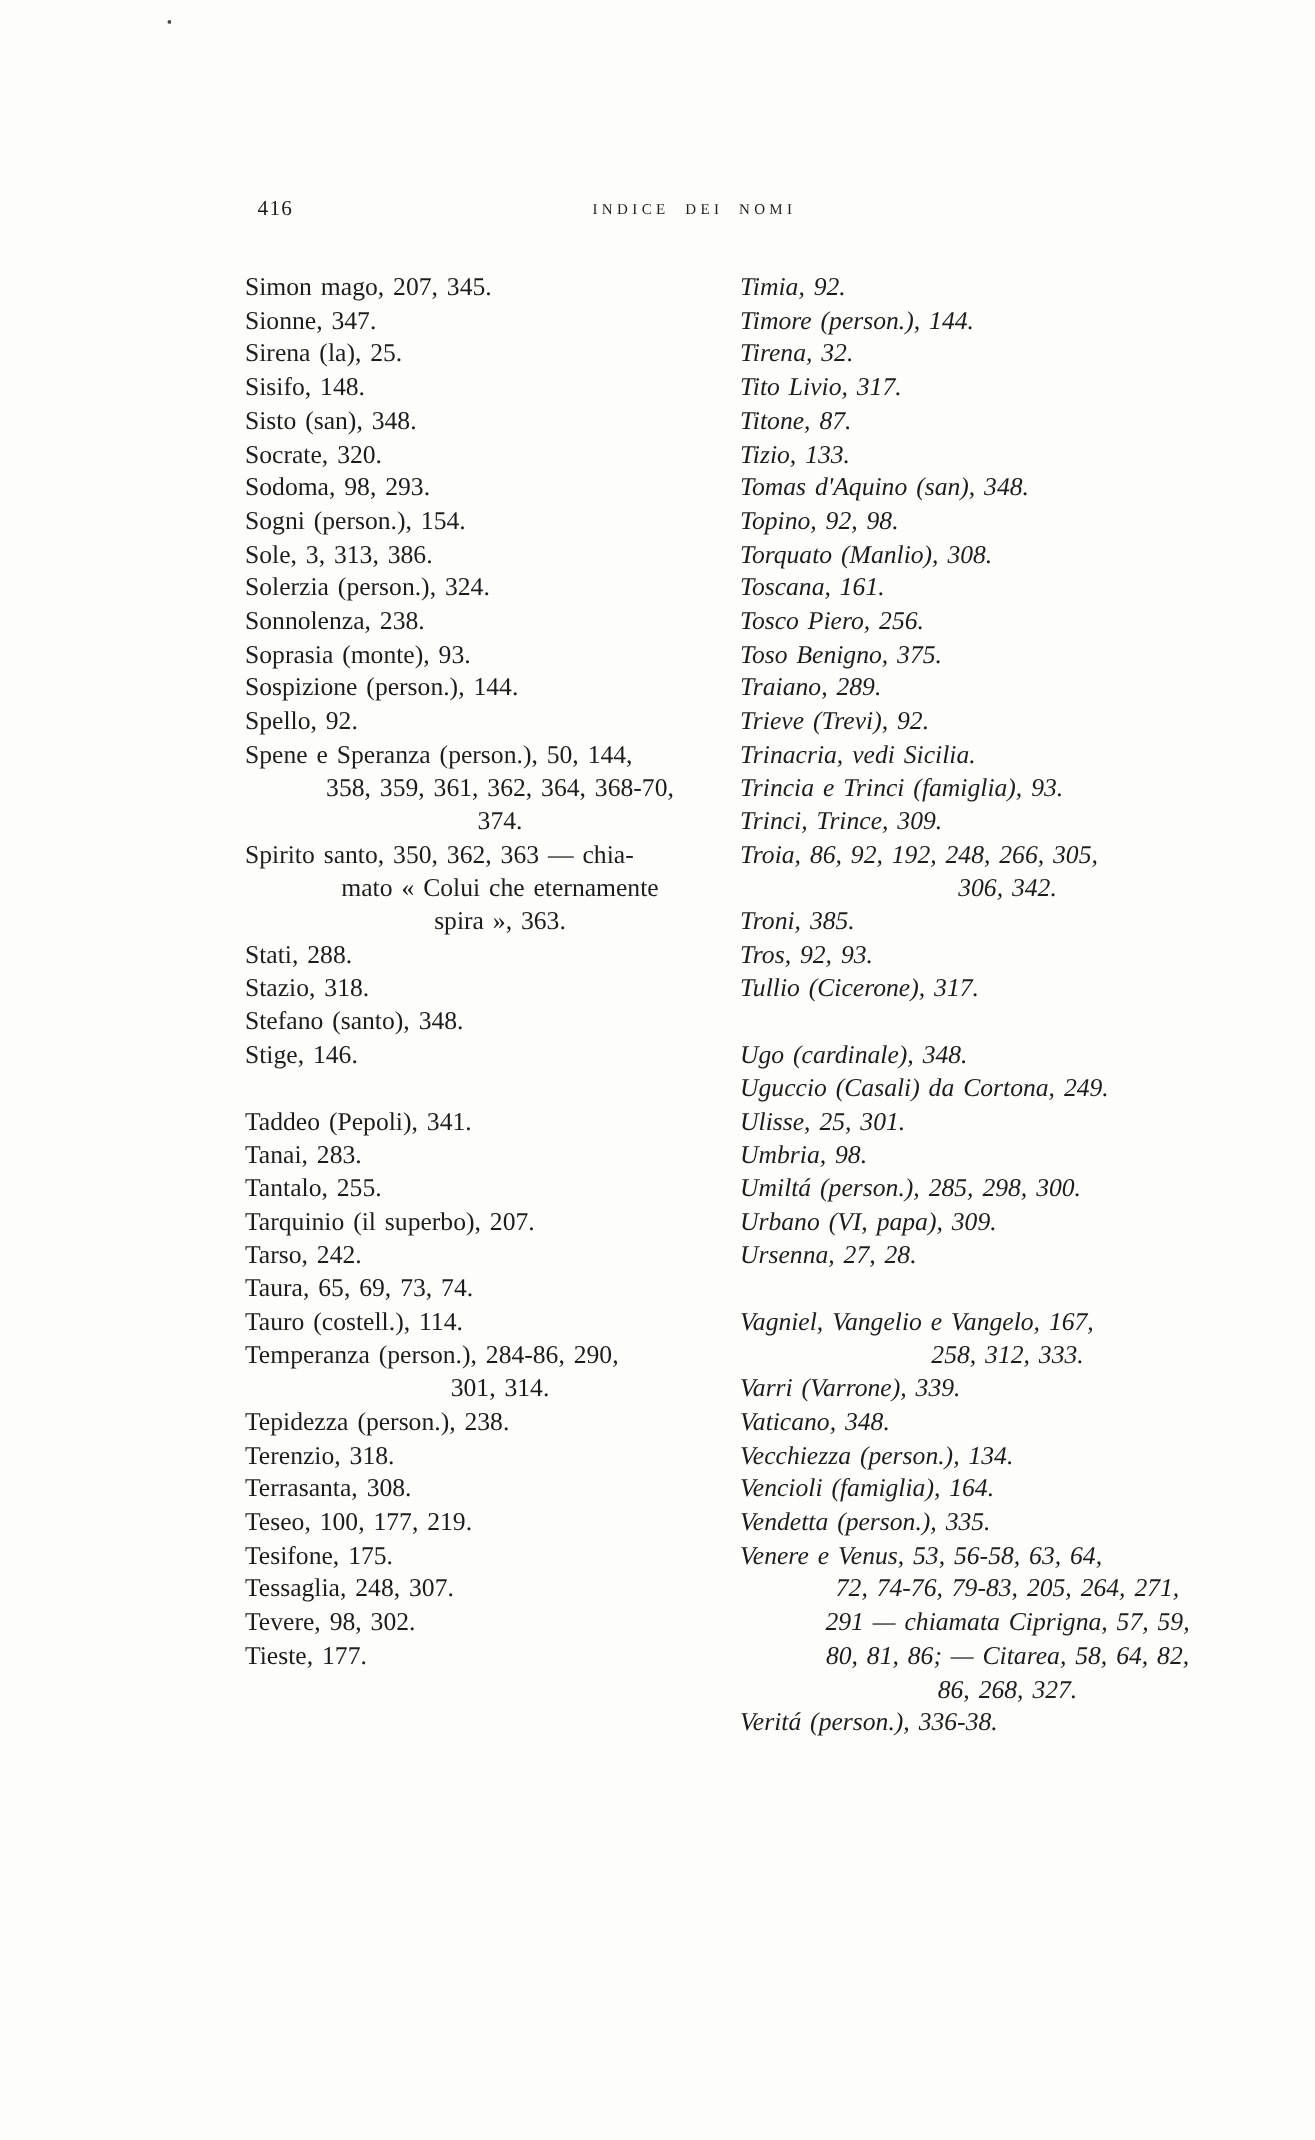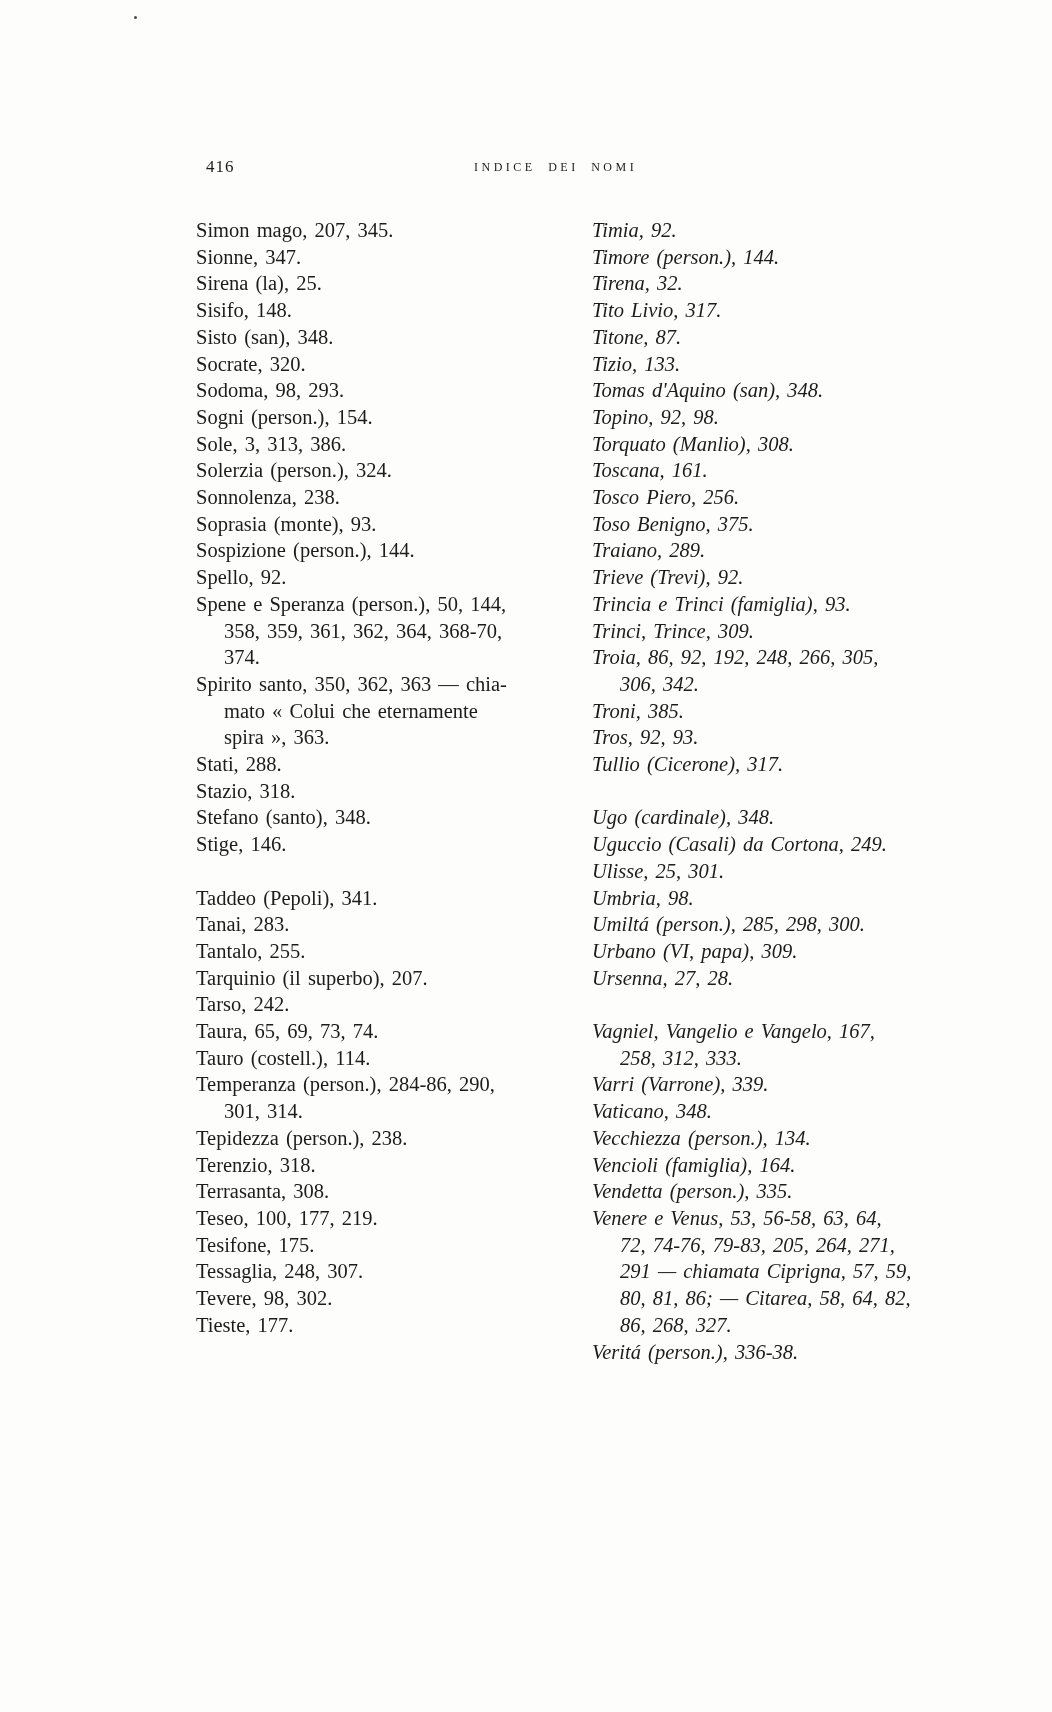--- a/index.html
+++ b/index.html
@@ -49,20 +49,21 @@
     line-height: 26.7px;
   }
   .col-left  { left: 196px; width: 380px; }
   .col-right { left: 592px; width: 400px; font-style: italic; }
   .line {
     white-space: nowrap;
     word-spacing: 2px;
   }
   .line.cont {
     padding-left: 28px;
+    text-align: center;
   }
   .entry.gap {
     margin-top: 26.7px;
   }
 </style>
 </head>
 <body>
 
 <div class="page">
   <div class="scan-speck"></div>
@@ -222,20 +223,23 @@
         <div class="line">Tosco Piero, 256.</div>
       </div>
       <div class="entry">
         <div class="line">Toso Benigno, 375.</div>
       </div>
       <div class="entry">
         <div class="line">Traiano, 289.</div>
       </div>
       <div class="entry">
         <div class="line">Trieve (Trevi), 92.</div>
+      </div>
+      <div class="entry">
+        <div class="line">Trinacria, vedi Sicilia.</div>
       </div>
       <div class="entry">
         <div class="line">Trincia e Trinci (famiglia), 93.</div>
       </div>
       <div class="entry">
         <div class="line">Trinci, Trince, 309.</div>
       </div>
       <div class="entry">
         <div class="line">Troia, 86, 92, 192, 248, 266, 305,</div>
         <div class="line cont">306, 342.</div>

